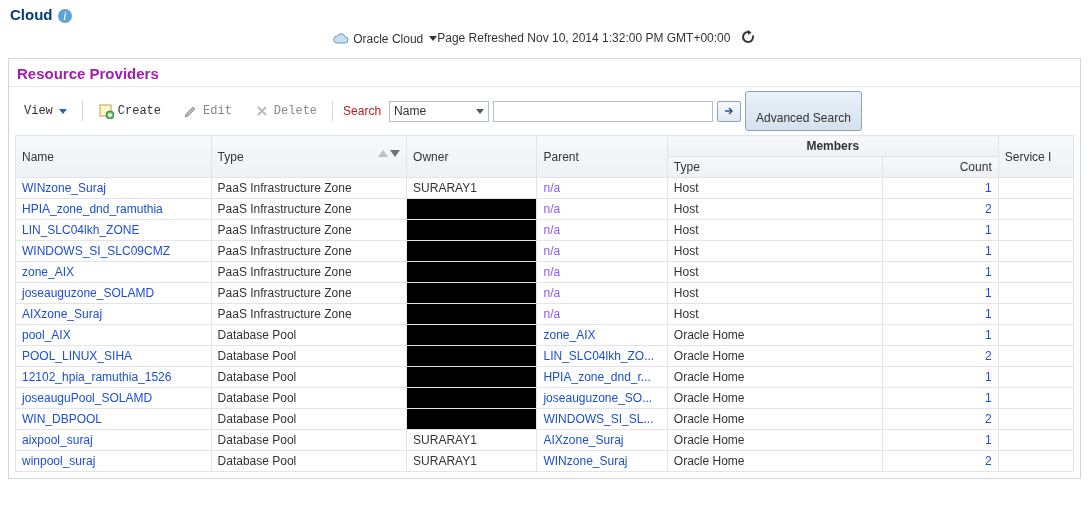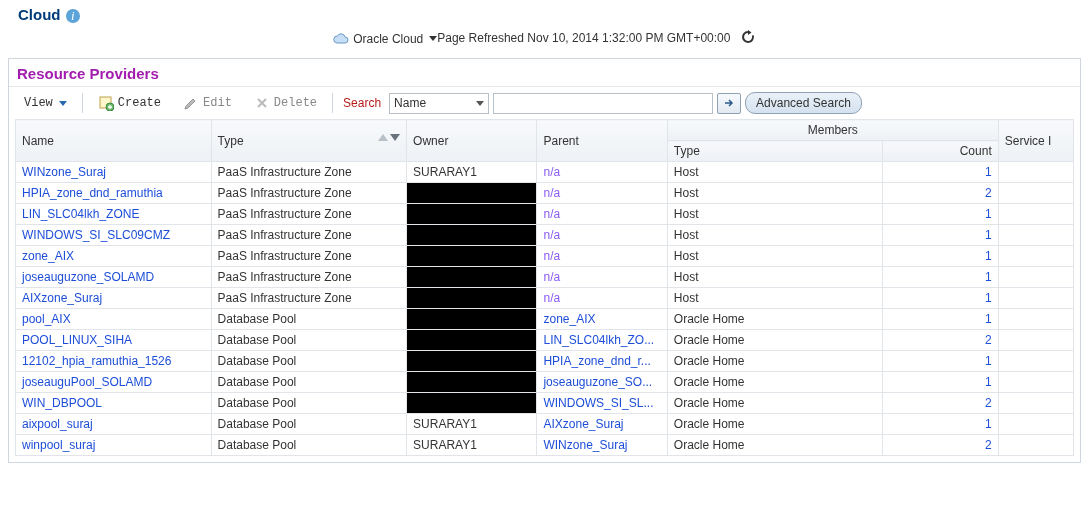--- a/index.html
+++ b/index.html
@@ -3,21 +3,21 @@
   <meta charset="utf-8">
   <style>
     * { box-sizing: border-box; margin: 0; padding: 0; }
     body {
       font-family: Tahoma, Arial, sans-serif;
       font-size: 12px;
       background: #fff;
       color: #333;
       width: 1089px;
     }
-    .page-header { padding: 6px 10px 2px; margin-left: 8px; }
+    .page-header { padding: 6px 10px 2px; }
     .page-title {
       color: #003b7a;
       font-size: 15px;
       font-weight: bold;
       display: inline-block;
     }
     .info-icon {
       display: inline-block;
       width: 14px; height: 14px;
       border-radius: 50%;
@@ -120,24 +120,24 @@
       border:1px solid #8fa1b3;
       background: linear-gradient(#f7fafd,#e1e9f1);
       width:24px; height:21px;
       display:inline-flex;align-items:center;justify-content:center;
       border-radius:2px;
       cursor:pointer;
     }
     .adv-btn {
       border:1px solid #8fa1b3;
       background:linear-gradient(#eaf1f8,#d4e1ee);
-      padding:3px 10px;
+      padding:19px 10px;
       font:inherit;
       color:#333;
-      border-radius:10px;
+      border-radius:3px;
       cursor:pointer;
       height:22px;
     }
     .table-wrap { padding: 0 6px 6px; }
     table { border-collapse: collapse; width:100%; table-layout:fixed; }
     th, td {
       border: 1px solid #e1e5e9;
       padding: 3px 6px;
       text-align: left;
       font-weight: normal;
@@ -165,21 +165,21 @@
       float:right;
       display:inline-flex; gap:2px;
     }
     .sort-up {
       width:0;height:0;border-left:5px solid transparent;border-right:5px solid transparent;border-bottom:7px solid #b8c0c8;
     }
     .sort-down {
       width:0;height:0;border-left:5px solid transparent;border-right:5px solid transparent;border-top:7px solid #6a737c;
     }
     .redacted { background:#000; color:#000; }
-    .members-header { text-align:center; }
+    .members-header { text-align:center;font-weight:bold; }
   </style>
 </head>
 <body>
 
 <div class="page-header">
   <span class="page-title">Cloud</span>
   <span class="info-icon">i</span>
 </div>
 
 <div class="breadcrumb-row">

